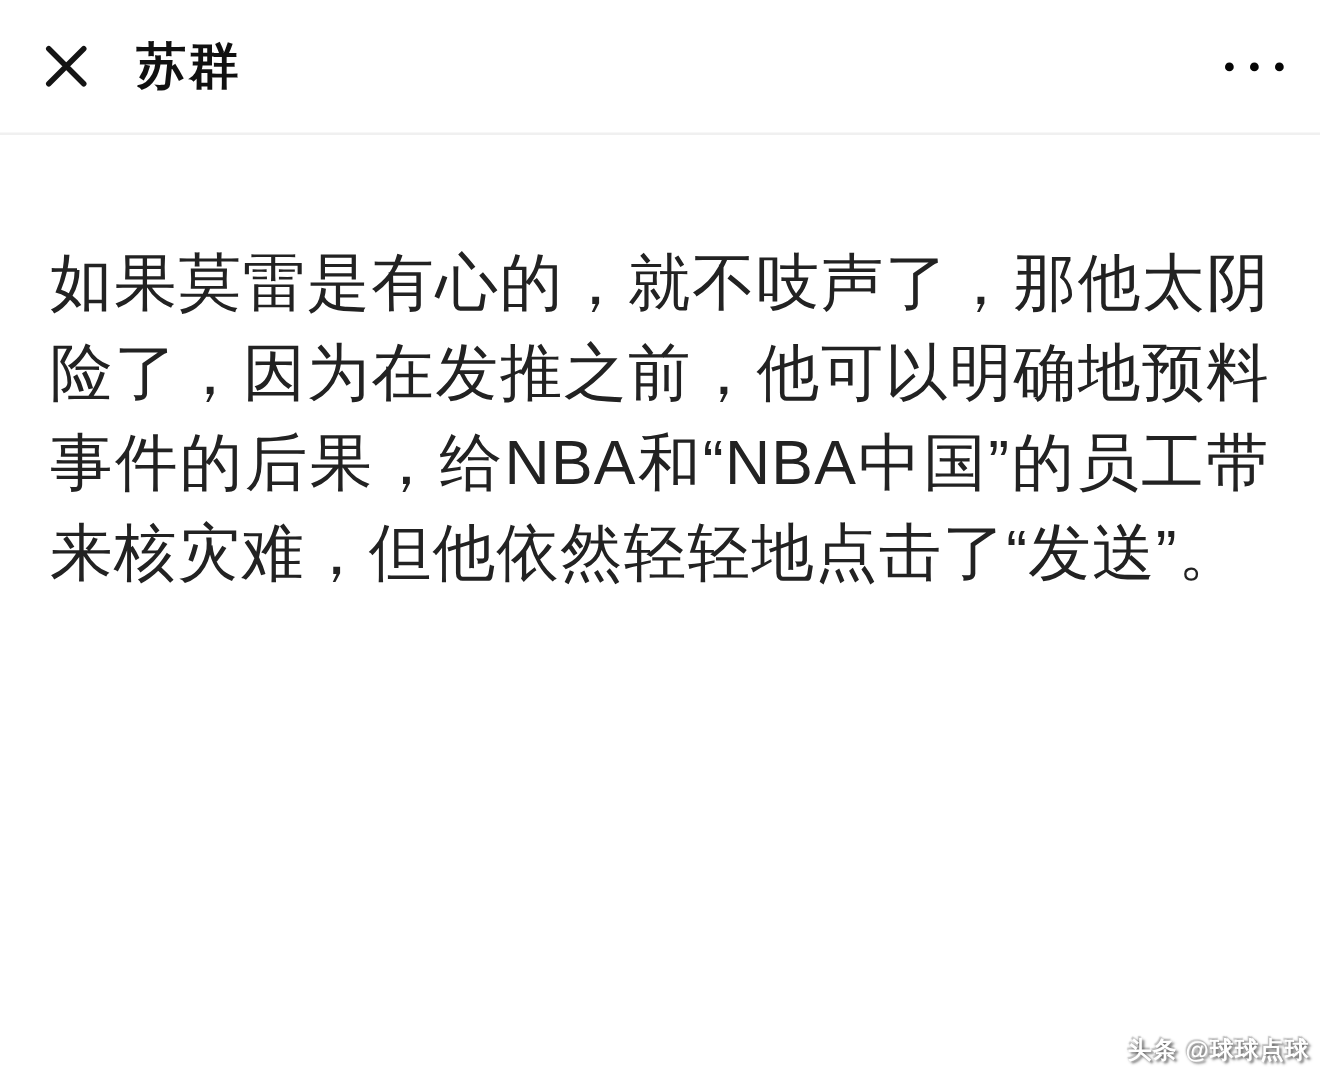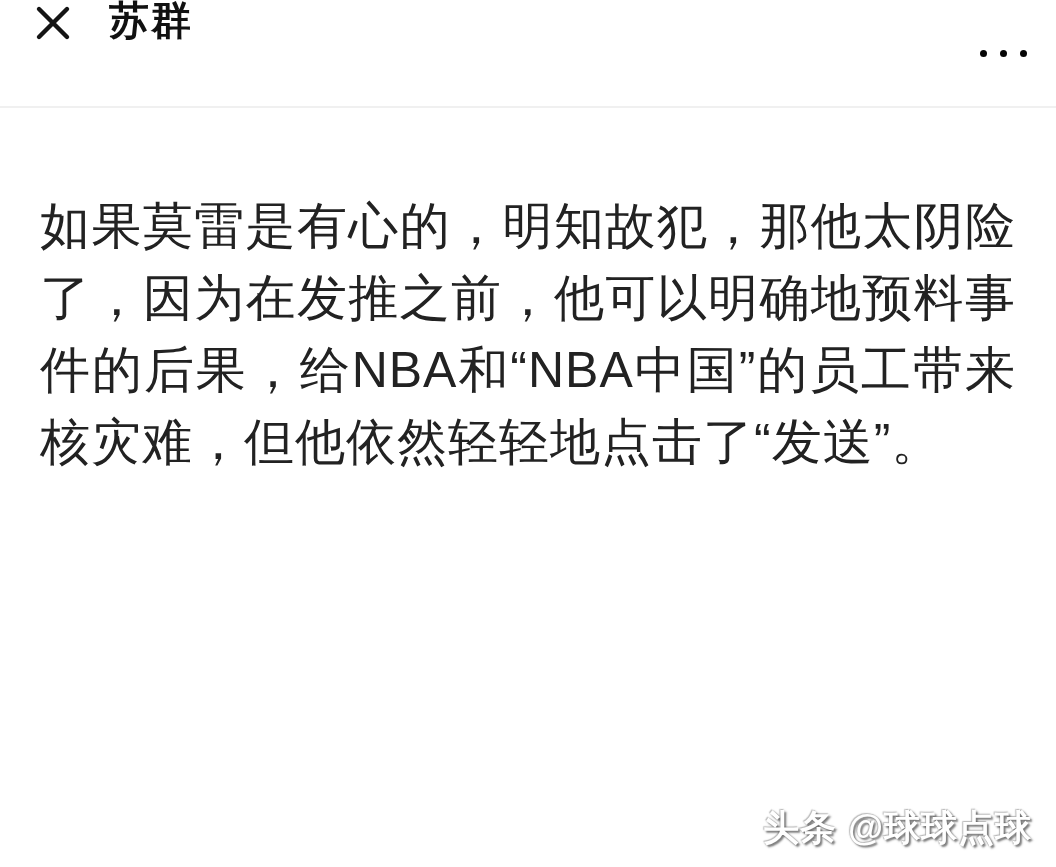--- a/index.html
+++ b/index.html
@@ -13,20 +13,21 @@
     width: 1056px;
     height: 867px;
     background: #ffffff;
     overflow: hidden;
   }
   
   .titlebar {
     height: 108px;
     box-sizing: border-box;
     display: flex;
+    align-items: center;
     padding: 0 29px 0 30px;
     background: #ffffff;
     border-bottom: 2px solid #f0f0f0;
   }
   .close-btn {
     width: 46px;
     height: 46px;
     border: none;
     background: none;
     padding: 0;
@@ -71,23 +72,23 @@
     font-size: 50px;
     line-height: 72px;
     letter-spacing: 1px;
     color: #222222;
     text-align: justify;
     font-weight: 400;
   }
   
   .watermark {
     position: absolute;
-    right: 24px;
+    right: 8px;
     bottom: 14px;
-    font-size: 36px;
+    font-size: 19px;
     font-weight: 700;
     letter-spacing: 1px;
     color: #ffffff;
     white-space: nowrap;
     text-shadow:
       -1px -1px 1px rgba(70,70,70,0.30),
       0 0 2px rgba(70,70,70,0.35),
       2px 2px 2px rgba(60,60,60,0.65);
   }
 </style>
@@ -104,17 +105,17 @@
     </button>
     <h1 class="page-title">苏群</h1>
     <button class="more-btn" aria-label="more">
       <span class="dot"></span>
       <span class="dot"></span>
       <span class="dot"></span>
     </button>
   </header>
 
   <main class="content">
-    <p>如果莫雷是有心的，明知故犯，那他太阴险了，因为在发推之前，他可以明确地预料事件的后果，给NBA和“NBA中国”的员工带来核灾难，但他依然轻轻地点击了“发送”。</p>
+    <p>如果莫雷是有心的，就不吱声了，那他太阴险了，因为在发推之前，他可以明确地预料事件的后果，给NBA和“NBA中国”的员工带来核灾难，但他依然轻轻地点击了“发送”。</p>
     <div class="watermark">头条 @球球点球</div>
   </main>
 
 </div>
 
 </body></html>

